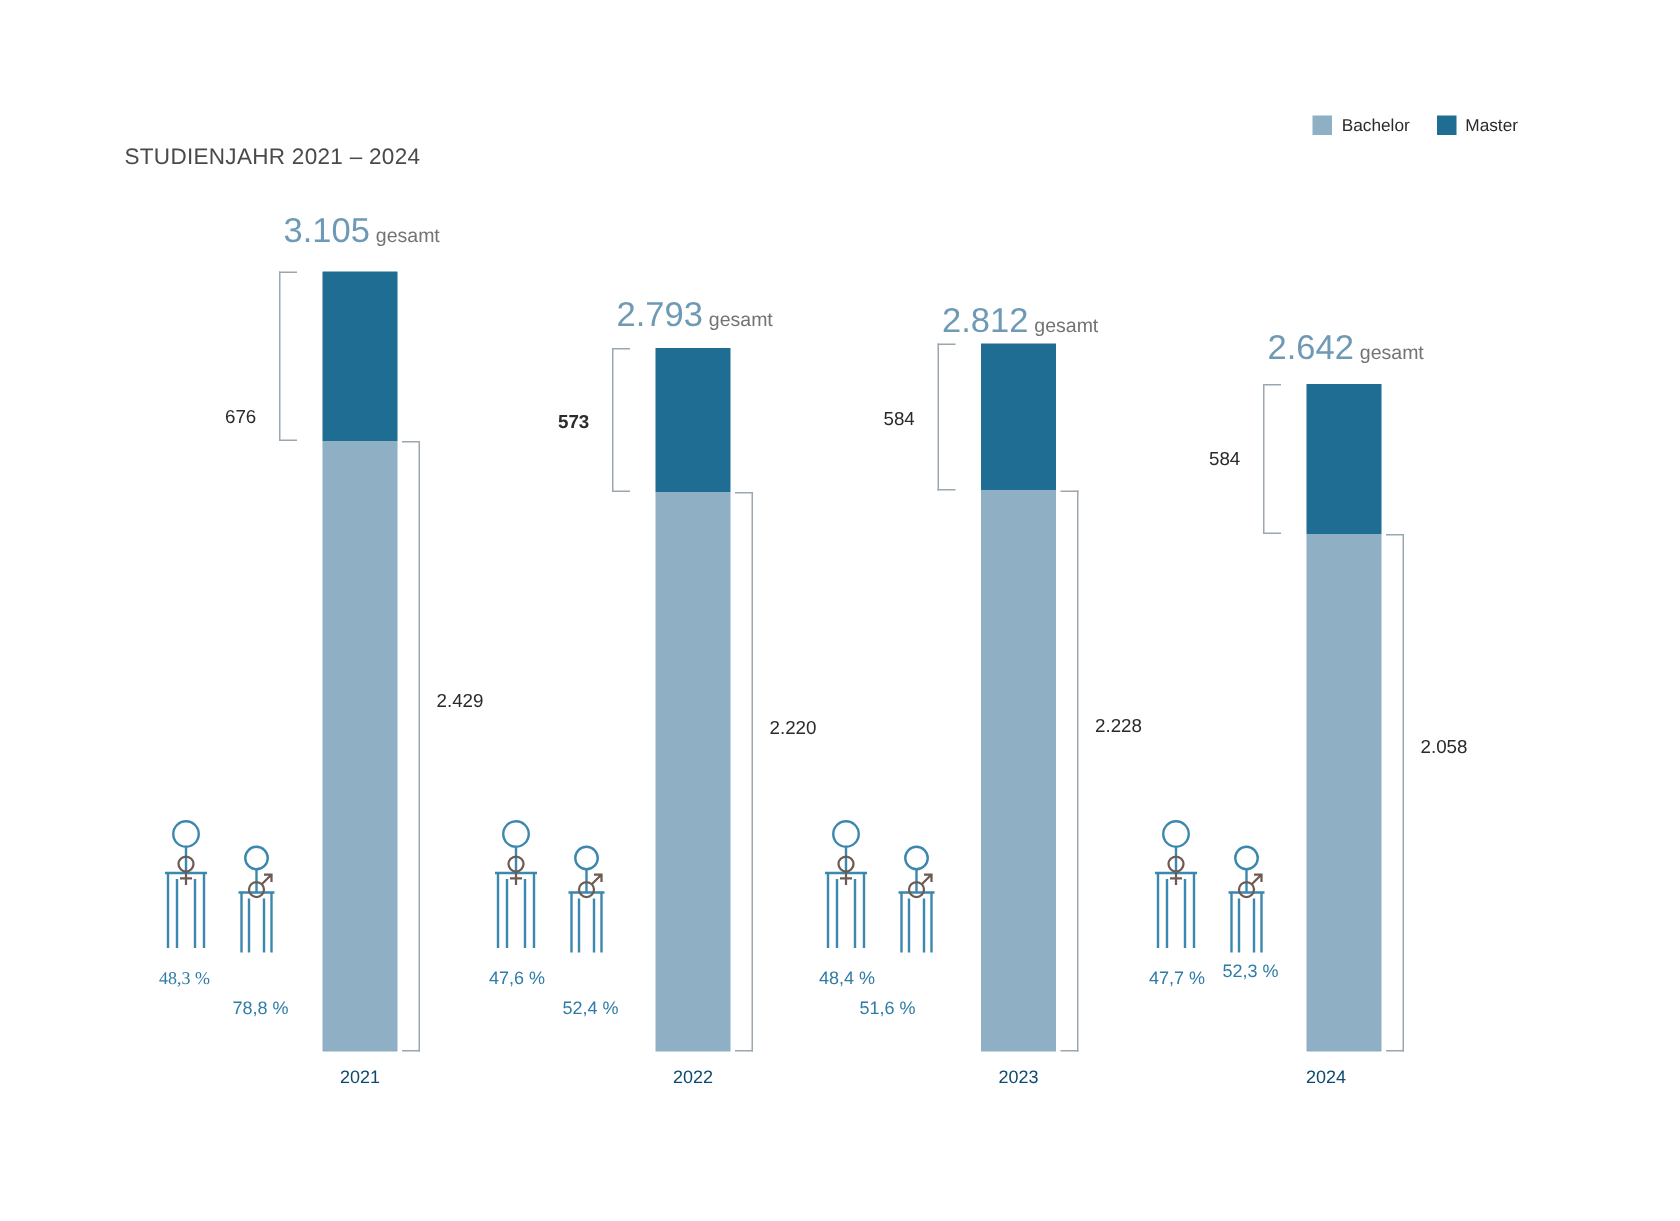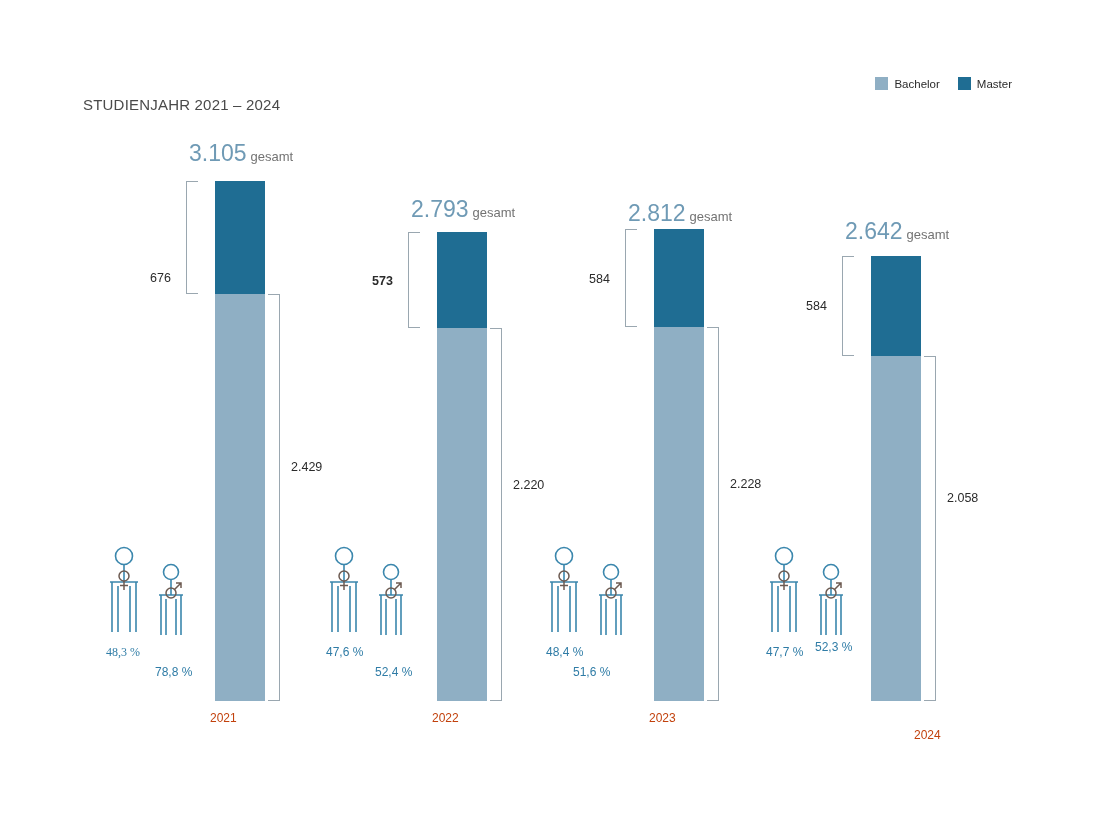--- a/index.html
+++ b/index.html
@@ -111,21 +111,22 @@
     position: absolute;
     font-size: 12.5px;
     color: #2b2b2b;
     white-space: nowrap;
   }
 
   .xtick {
     position: absolute;
     top: 711px;
     font-size: 12px;
-    color: #c2410c;
+    color: #0c4a6e;
+    text-align: center;
     width: 60px;
   }
 
   .pct {
     position: absolute;
     font-size: 12px;
     color: #2f7ca6;
     white-space: nowrap;
   }
 
@@ -286,17 +287,17 @@
         <svg width="44" height="82" viewBox="0 0 44 82">
           <circle cx="16" cy="9" r="7.5" fill="none" stroke="#3b87ad" stroke-width="1.6"></circle>
           <path d="M16 17 L16 32 M4 32 L28 32 M6 32 L6 72 M26 32 L26 72 M11 36 L11 72 M21 36 L21 72" fill="none" stroke="#3b87ad" stroke-width="1.6"></path>
           <circle cx="16" cy="30" r="5" fill="none" stroke="#6d5b52" stroke-width="1.5"></circle>
           <path d="M19.5 26.5 L26 20 M21 20 L26 20 L26 25" fill="none" stroke="#6d5b52" stroke-width="1.5"></path>
         </svg>
       </div>
       <div class="pct" style="left:766px; top:645px;">47,7 %</div>
       <div class="pct" style="left:815px; top:640px;">52,3 %</div>
 
-      <div class="xtick" style="left:914px;margin-top:17px;">2024</div>
+      <div class="xtick" style="left:854px;">2024</div>
     </div>
 
   </div>
 </div>
 
 </body></html>

